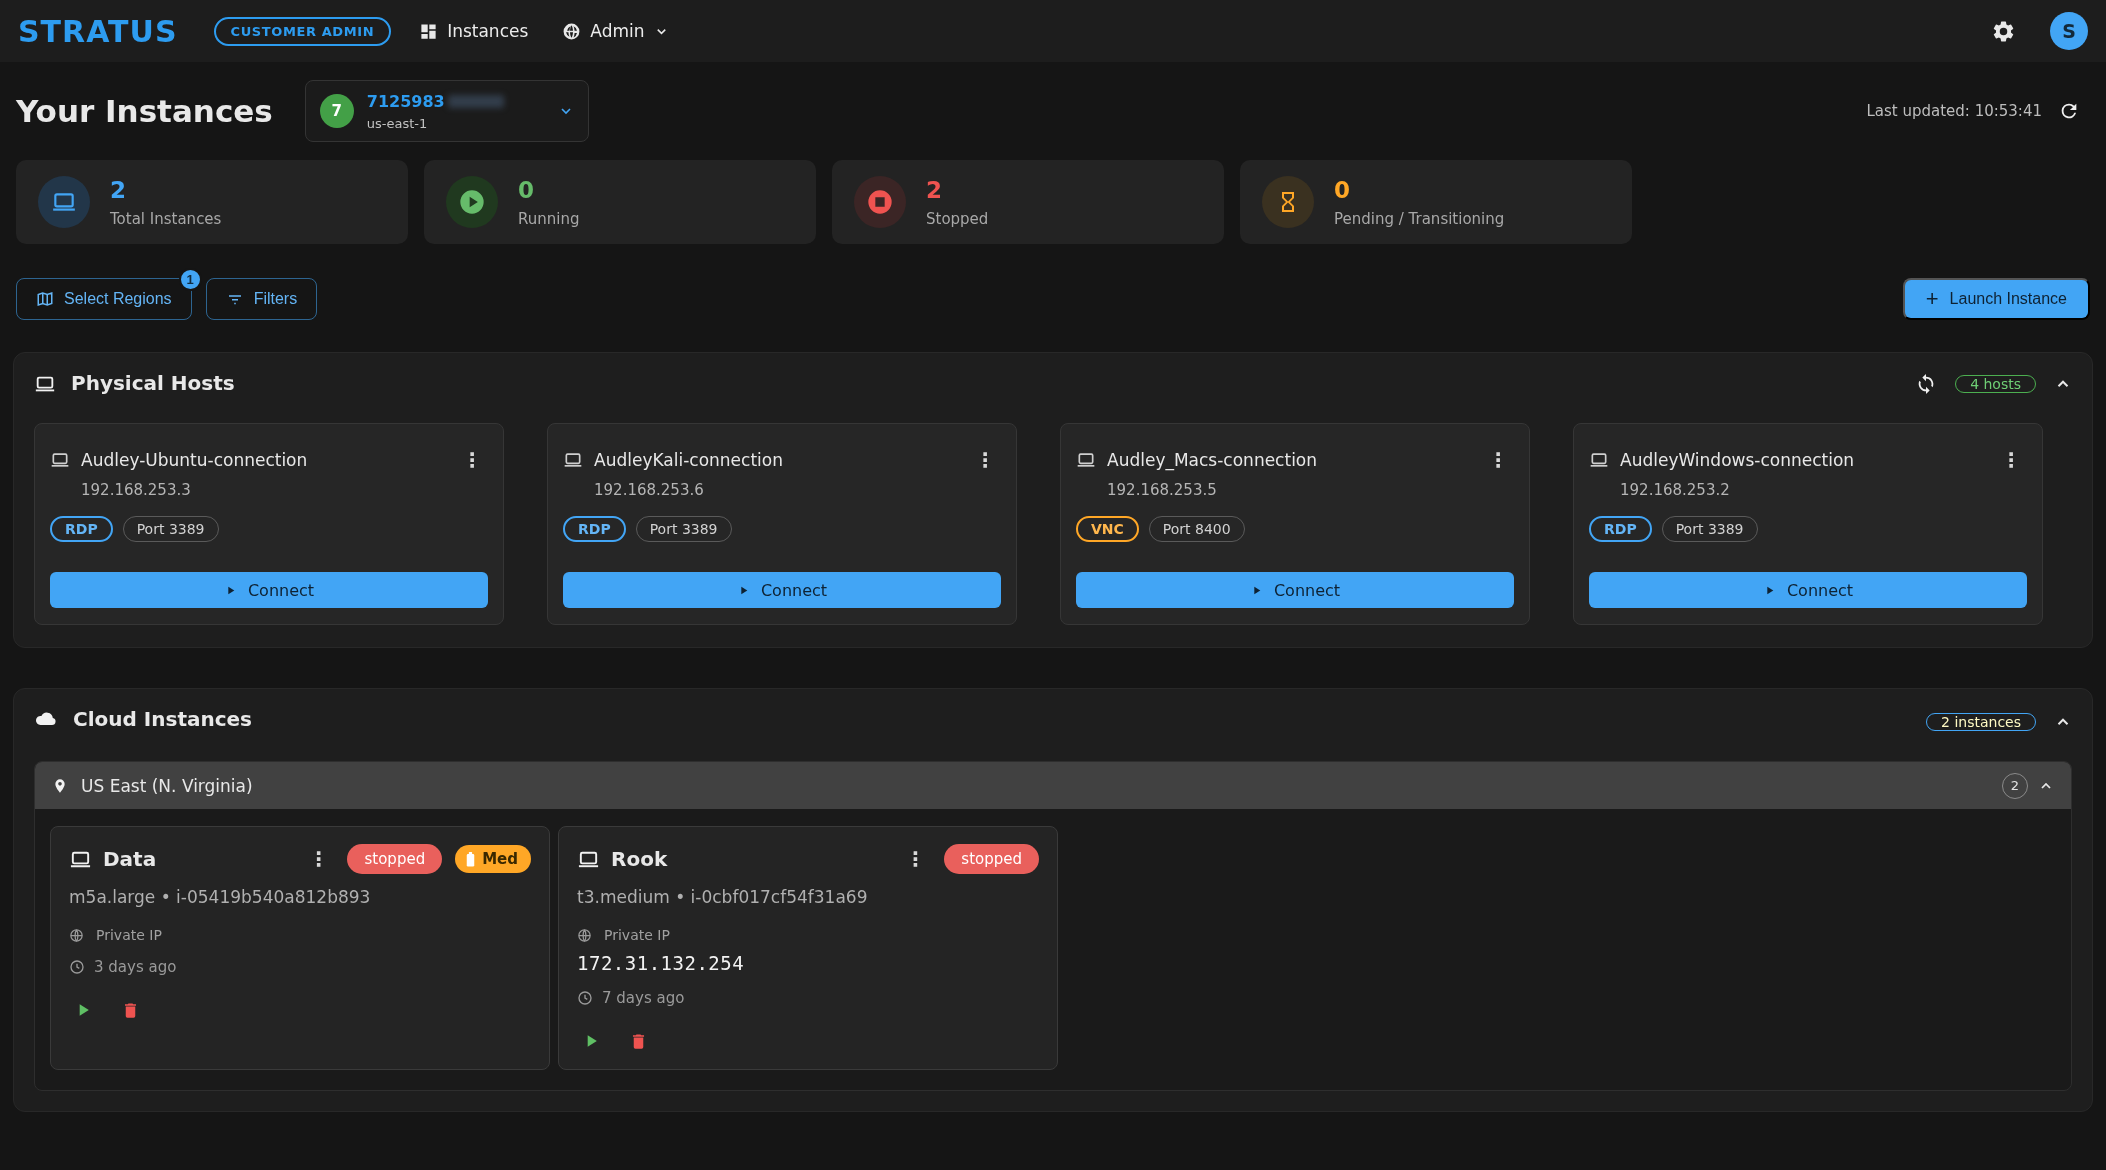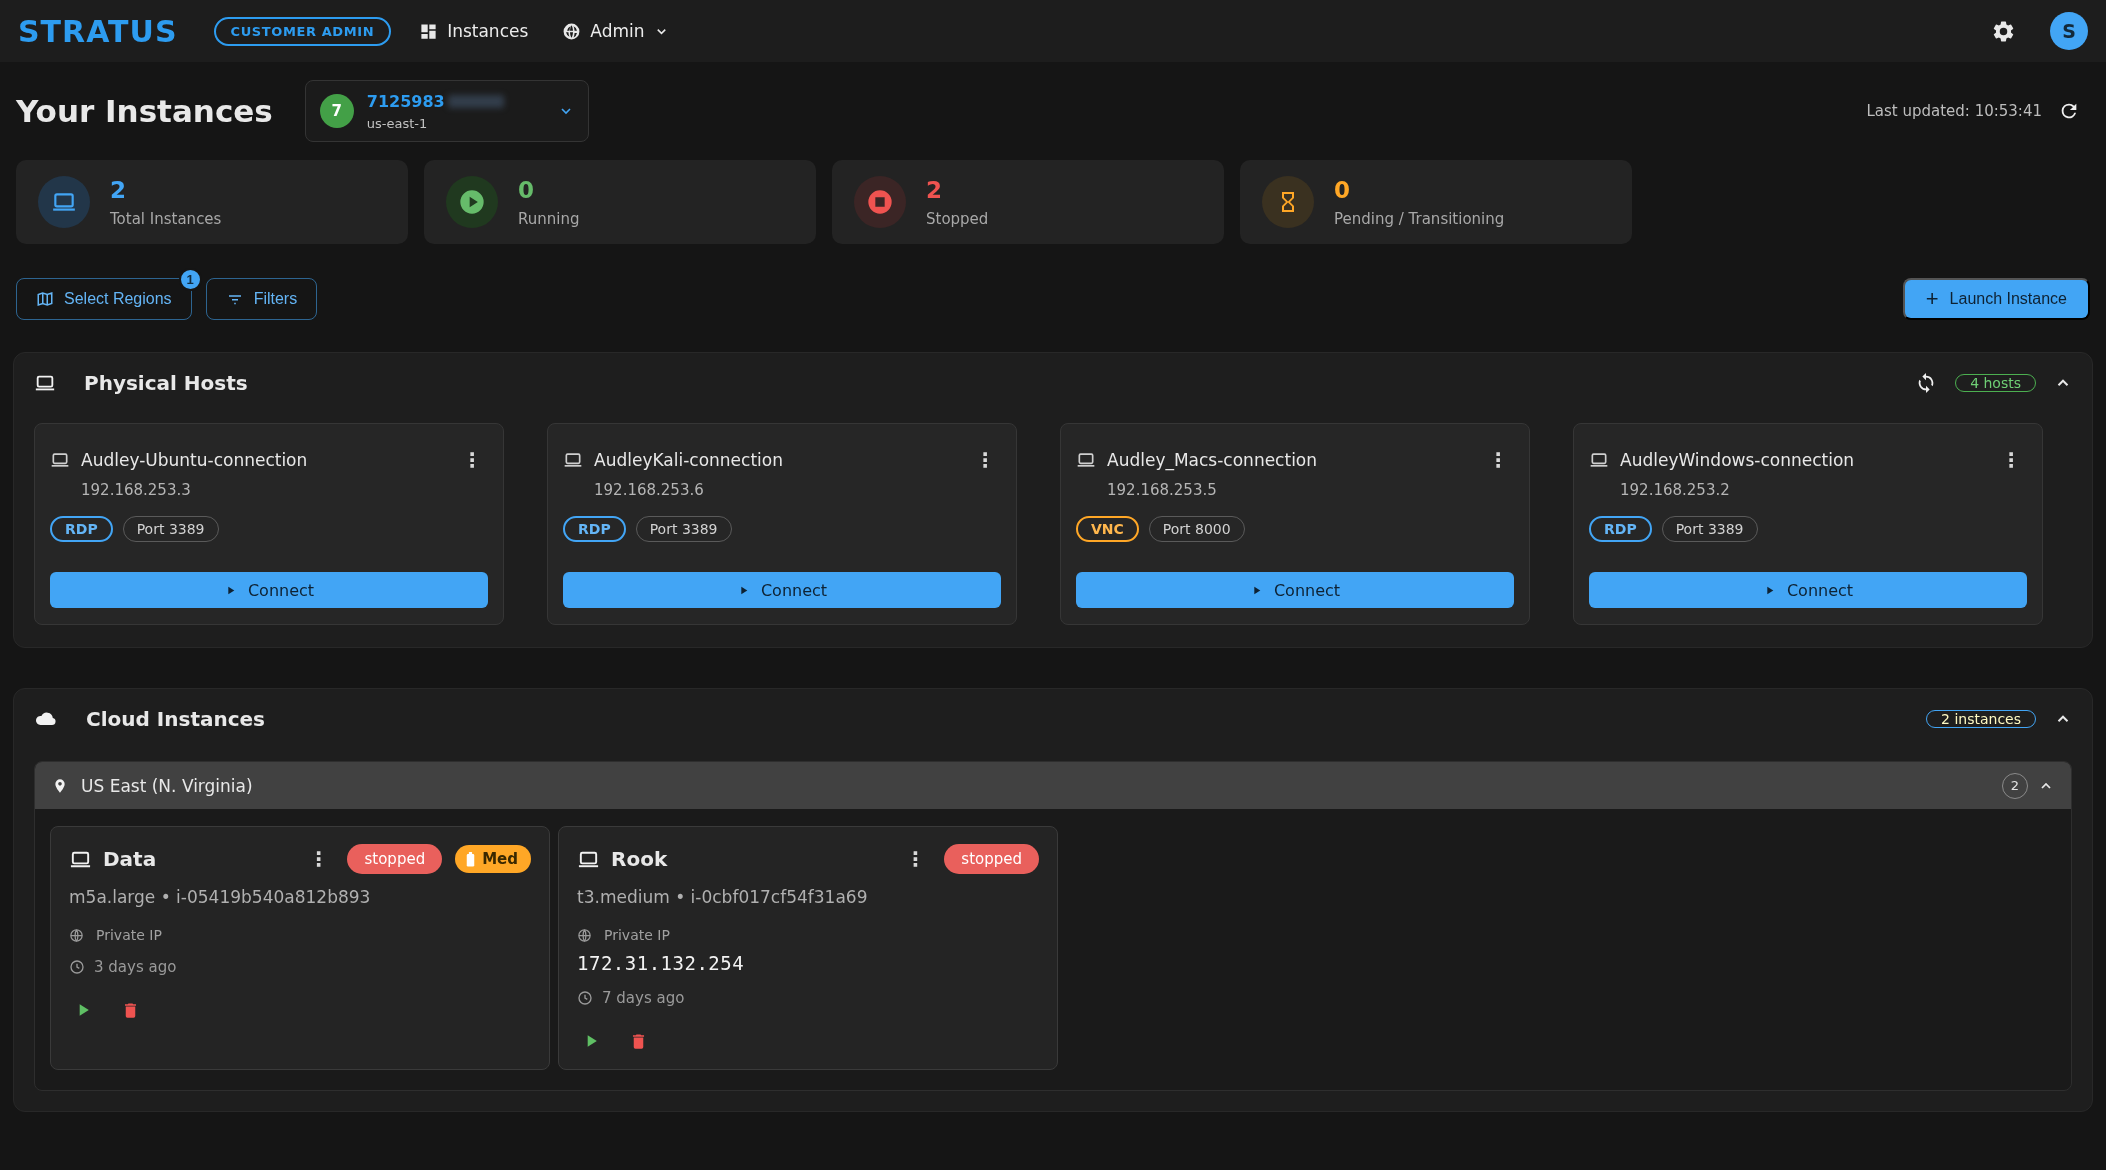--- a/index.html
+++ b/index.html
@@ -54,21 +54,21 @@
   
   .toolbar-row { display: flex; align-items: center; padding: 0 16px; margin-top: 34px; }
   .outline-btn { position: relative; display: flex; align-items: center; gap: 10px; height: 42px; padding: 0 19px; border: 1px solid rgba(66,165,245,.55); border-radius: 8px; color: #64b5f6; font-size: 16px; background: transparent; margin-right: 14px; cursor: pointer; }
   .btn-badge { position: absolute; top: -11px; right: -11px; width: 23px; height: 23px; border-radius: 50%; background: #42a5f5; color: #102c42; font-size: 13px; font-weight: 700; display: flex; align-items: center; justify-content: center; border: 2px solid #151515; }
   .launch-btn { margin-left: auto; display: flex; align-items: center; gap: 11px; height: 42px; padding: 0 21px; background: #42a5f5; border-radius: 8px; color: #0e2233; font-size: 16px; cursor: pointer; }
   .plus-glyph { font-size: 22px; line-height: 1; font-weight: 400; }
 
   
   .panel { margin: 32px 13px 0 13px; background: #1e1e1e; border: 1px solid #282828; border-radius: 12px; padding: 18px 20px 22px 20px; }
   .panel.cloud { margin-top: 40px; padding-bottom: 20px; }
-  .panel-header { display: flex; align-items: center; gap: 28px; }
+  .panel-header { display: flex; align-items: flex-end; gap: 15px; }
   .panel-title { font-size: 20px; font-weight: 700; }
   .panel-title-icon { color: #f2f2f2; }
   .panel-right { margin-left: auto; display: flex; align-items: center; gap: 18px; }
   .sync-btn { color: #f0f0f0; cursor: pointer; }
   .pill-outline { border-radius: 999px; padding: 0 14px; font-size: 14px; }
   .pill-outline.green { border: 1px solid #4caf50; color: #6fcf75; }
   .pill-outline.blue  { border: 1px solid #42a5f5; color: #fef9c3; }
   .chev-up-btn { color: #e8e8e8; cursor: pointer; }
 
   
@@ -343,21 +343,21 @@
               <rect x="4" y="5" width="16" height="11" rx="1.5"></rect>
               <path d="M2 19h20"></path>
             </svg>
           </span>
         <span class="host-name">Audley_Macs-connection</span>
         <span class="kebab">⋮</span>
       </div>
       <div class="host-ip">192.168.253.5</div>
       <div class="host-badges">
         <span class="proto-badge vnc">VNC</span>
-        <span class="port-badge">Port 8000</span>
+        <span class="port-badge">Port 8400</span>
       </div>
       <div class="connect-btn">
         <span class="connect-play">
             <svg width="13" height="13" viewBox="0 0 24 24" fill="currentColor">
               <path d="M8 5v14l11-7z"></path>
             </svg>
           </span>
         <span>Connect</span>
       </div>
     </div>

